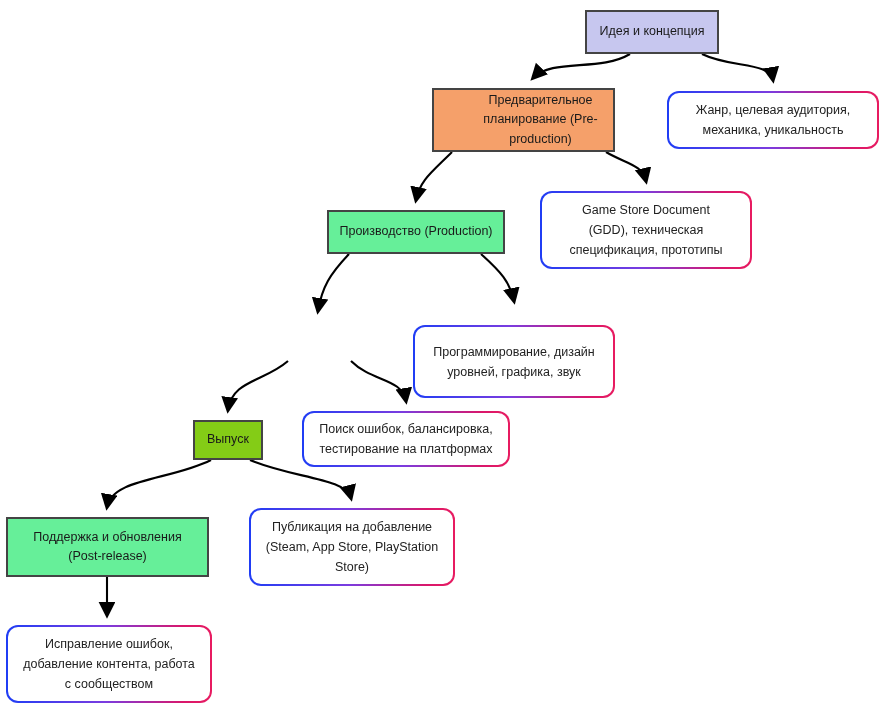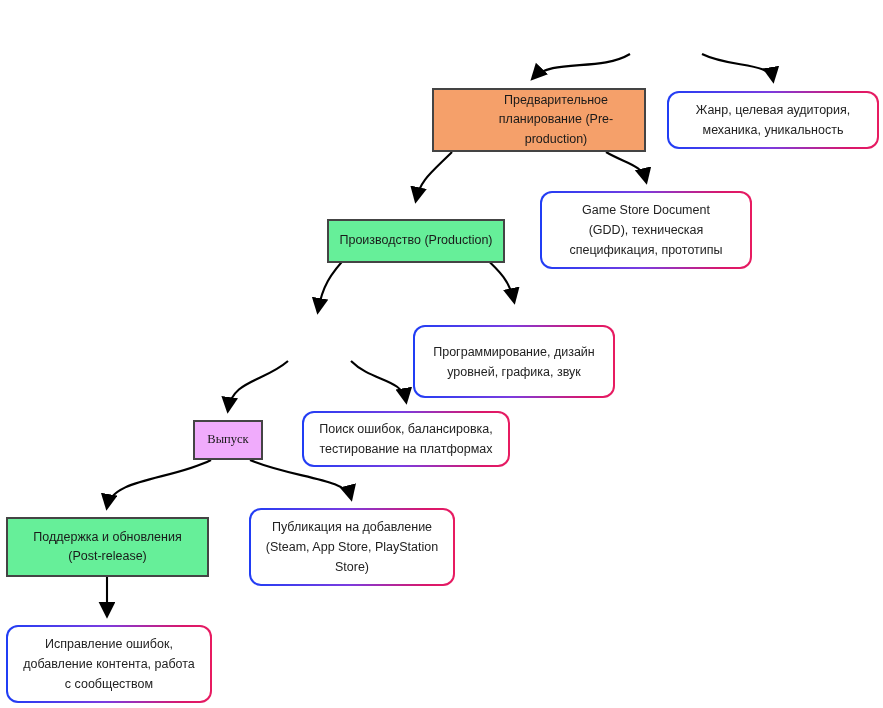--- a/index.html
+++ b/index.html
@@ -91,34 +91,37 @@
 
     <path d="M 351,361 C 372,382 402,378 406,401" fill="none" stroke="#000000" stroke-width="2.1" marker-end="url(#arrow)"></path>
 
     <path d="M 211,460 C 172,480 112,478 107,507" fill="none" stroke="#000000" stroke-width="2.1" marker-end="url(#arrow)"></path>
 
     <path d="M 250,460 C 292,478 346,478 351,498" fill="none" stroke="#000000" stroke-width="2.1" marker-end="url(#arrow)"></path>
 
     <path d="M 107,577 L 107,615" fill="none" stroke="#000000" stroke-width="2.1" marker-end="url(#arrow)"></path>
   </svg>
 
+  <div class="pnode" id="n-idea" style="left: 585px; top: 10px; width: 134px; height: 44px; background: rgb(199, 199, 239);">
+    <span class="nlabel">Идея и концепция</span>
+  </div>
 
-  <div class="pnode" id="n-preproduction" style="left: 432px; top: 88px; width: 214px; height: 64px; background: rgb(245, 160, 106); padding-left: 40px;">
+  <div class="pnode" id="n-preproduction" style="left: 432px; top: 88px; width: 183px; height: 64px; background: rgb(245, 160, 106); padding-left: 40px;">
     <span class="nlabel">
       <span>Предварительное</span><br>
       <span>планирование (Pre-production)</span>
     </span>
   </div>
 
-  <div class="pnode" id="n-production" style="left: 327px; top: 210px; width: 178px; height: 44px; background: rgb(102, 239, 153); margin-top: 9px;">
+  <div class="pnode" id="n-production" style="left: 327px; top: 210px; width: 178px; height: 44px; background: rgb(102, 239, 153);">
     <span class="nlabel">Производство (Production)</span>
   </div>
 
 
-  <div class="pnode" id="n-release" style="left: 193px; top: 420px; width: 70px; height: 40px; background: #f0abfc; font-family: Liberation Serif, serif;">
+  <div class="pnode" id="n-release" style="left: 193px; top: 420px; width: 70px; height: 40px; background: #84cc16;">
     <span class="nlabel">Выпуск</span>
   </div>
 
   <div class="pnode" id="n-postrelease" style="left: 6px; top: 517px; width: 203px; height: 60px; background: rgb(102, 239, 153);">
     <span class="nlabel">
       <span>Поддержка и обновления</span><br>
       <span>(Post-release)</span>
     </span>
   </div>
 

